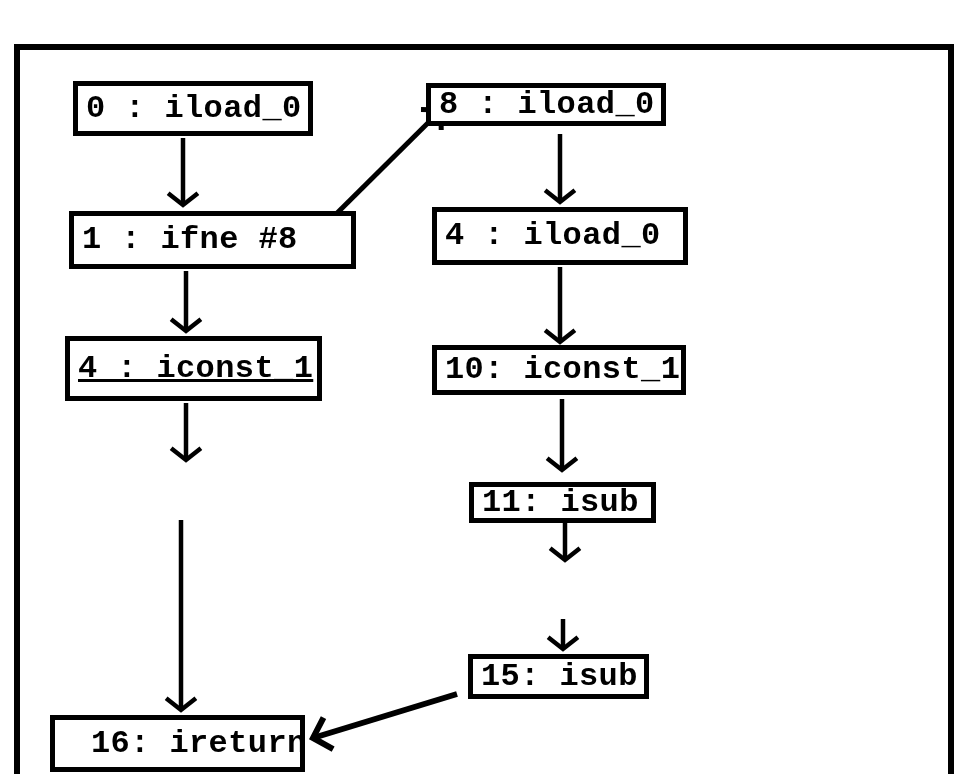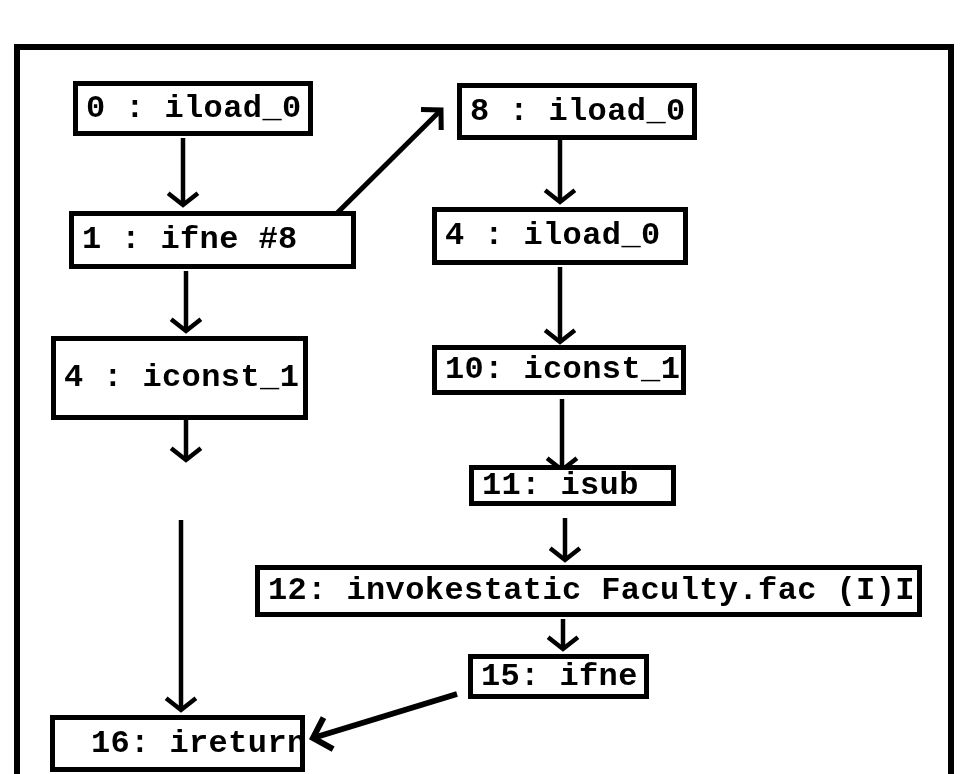--- a/index.html
+++ b/index.html
@@ -75,21 +75,20 @@
         <path d="M 577.8832112829222 605.1894106028574 L 563 617 L 548.1167887170778 605.1894106028574" fill="none" stroke="#000000" stroke-width="4.5"></path>
       </g>
       <g>
         <line x1="457" y1="662" x2="313" y2="706" stroke="#000000" stroke-width="6"></line>
         <path d="M 333.1461899559329 717.0964422343139 L 313 706 L 323.5034516221909 685.5383895057038" fill="none" stroke="#000000" stroke-width="6"></path>
       </g>
     </svg>
 
   <div class="node" style="left: 73px; top: 49px; width: 240px; height: 55px;">0 : iload_0</div>
   <div class="node" style="left: 69px; top: 179px; width: 287px; height: 58px;">1 : ifne #8</div>
-  <div class="node" style="left: 51px; top: 304px; width: 257px; height: 84px;">4 : iconst_1</div>
+  <div class="node" style="left: 65px; top: 304px; width: 257px; height: 65px; text-decoration: underline;">4 : iconst_1</div>
   <div class="node" style="left: 50px; top: 683px; width: 255px; height: 57px; padding-left: 36px;">16: ireturn</div>
-  <div class="node" style="left: 457px; top: 51px; width: 240px; height: 57px;">8 : iload_0</div>
+  <div class="node" style="left: 426px; top: 51px; width: 240px; height: 43px;">8 : iload_0</div>
   <div class="node" style="left: 432px; top: 175px; width: 256px; height: 58px;">4 : iload_0</div>
   <div class="node" style="left: 432px; top: 313px; width: 254px; height: 50px;">10: iconst_1</div>
-  <div class="node" style="left: 469px; top: 433px; width: 207px; height: 41px;">11: isub</div>
-  <div class="node" style="left: 255px; top: 533px; width: 667px; height: 52px;">12: invokestatic Faculty.fac (I)I</div>
-  <div class="node" style="left: 468px; top: 622px; width: 181px; height: 45px;">15: ifne</div>
+  <div class="node" style="left: 469px; top: 450px; width: 187px; height: 41px;">11: isub</div>
+  <div class="node" style="left: 468px; top: 622px; width: 181px; height: 45px;">15: isub</div>
 </div>
 
 </body></html>

